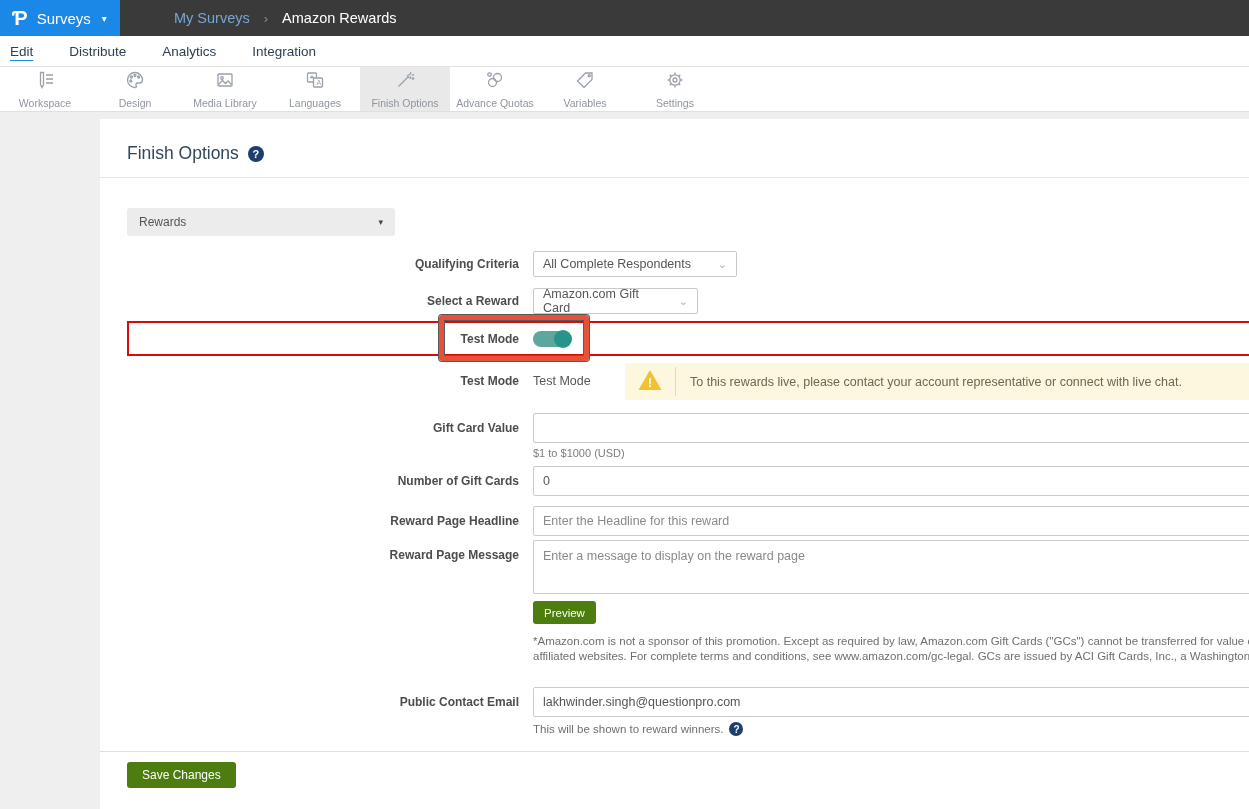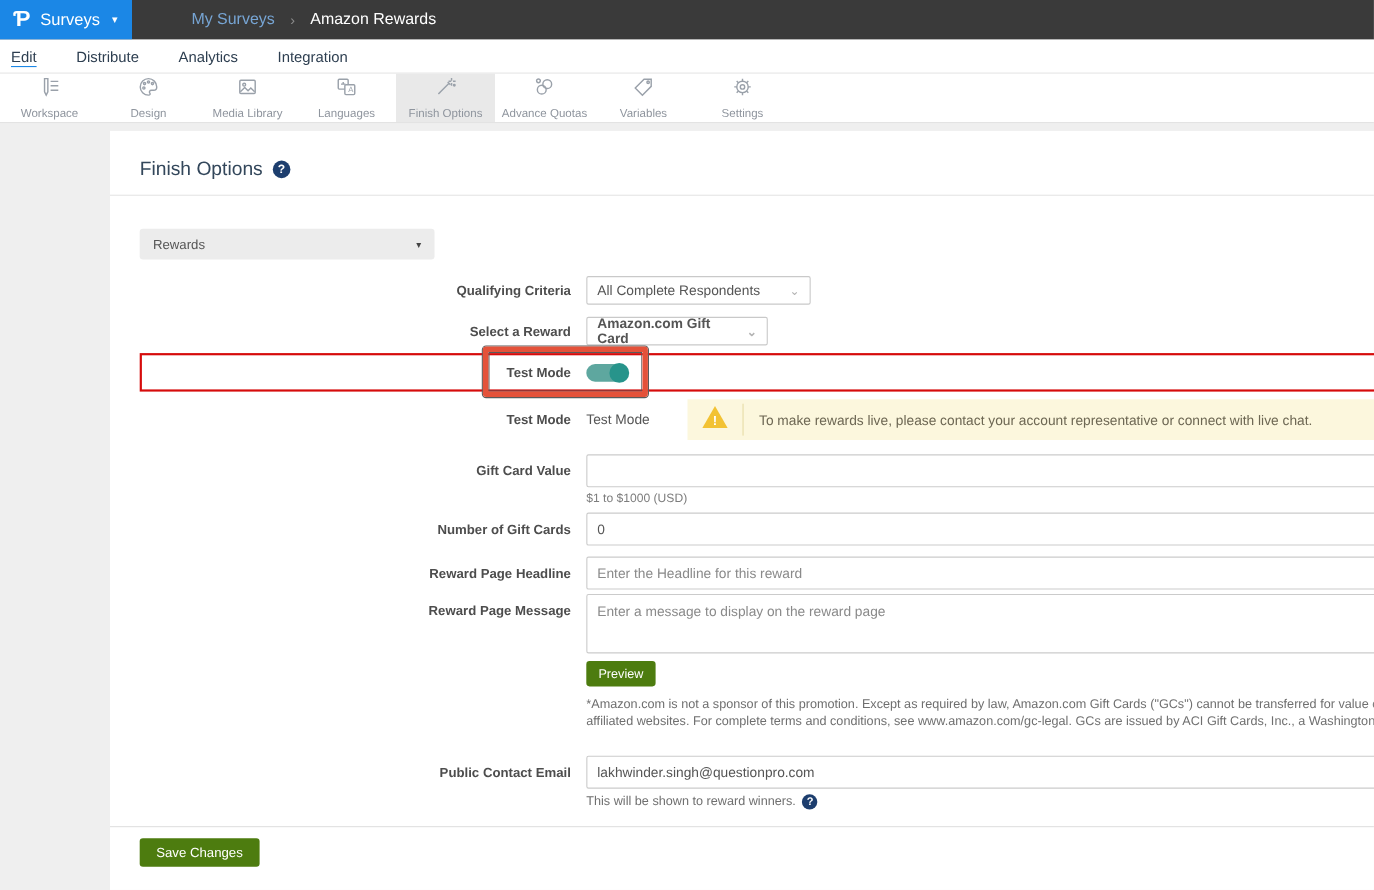--- a/index.html
+++ b/index.html
@@ -223,21 +223,21 @@
           </div>
         </div>
       </div>
 
       
 
       
       <div class="row mt11">
         <div class="flabel">Select a Reward</div>
         <div class="ctrl">
-          <div class="selectbox" style="width:165px;font-weight:bold;">
+          <div class="selectbox" style="width:165px;">
             <span>Amazon.com Gift Card</span>
             <span class="sel-caret">⌄</span>
           </div>
         </div>
       </div>
 
       
       <div class="row toggle-row">
         <div class="ann-thin"></div>
         <div class="ann-thick"></div>
@@ -255,21 +255,21 @@
         <div class="ctrl top-align" style="align-items:stretch;">
           <span class="tm-value" style="padding-top:11px;">Test Mode</span>
           <div class="warn-banner">
             <span>
               <svg width="26" height="24" viewBox="0 0 26 24">
                   <path d="M13 2 L24.5 22 H1.5 Z" fill="#f2c233" stroke="none"></path>
                   <text x="13" y="19" text-anchor="middle" font-size="12" font-weight="bold" fill="#fff" font-family="Liberation Sans, sans-serif">!</text>
                 </svg>
             </span>
             <span class="warn-divider"></span>
-            <span class="warn-text">To make rewards live, please contact your account representative or connect with live chat.</span>
+            <span class="warn-text">To this rewards live, please contact your account representative or connect with live chat.</span>
           </div>
         </div>
       </div>
 
       
       <div class="row mt12">
         <div class="flabel">Gift Card Value</div>
         <div class="ctrl">
           <input class="wide-input" type="text" value="" style="">
         </div>

